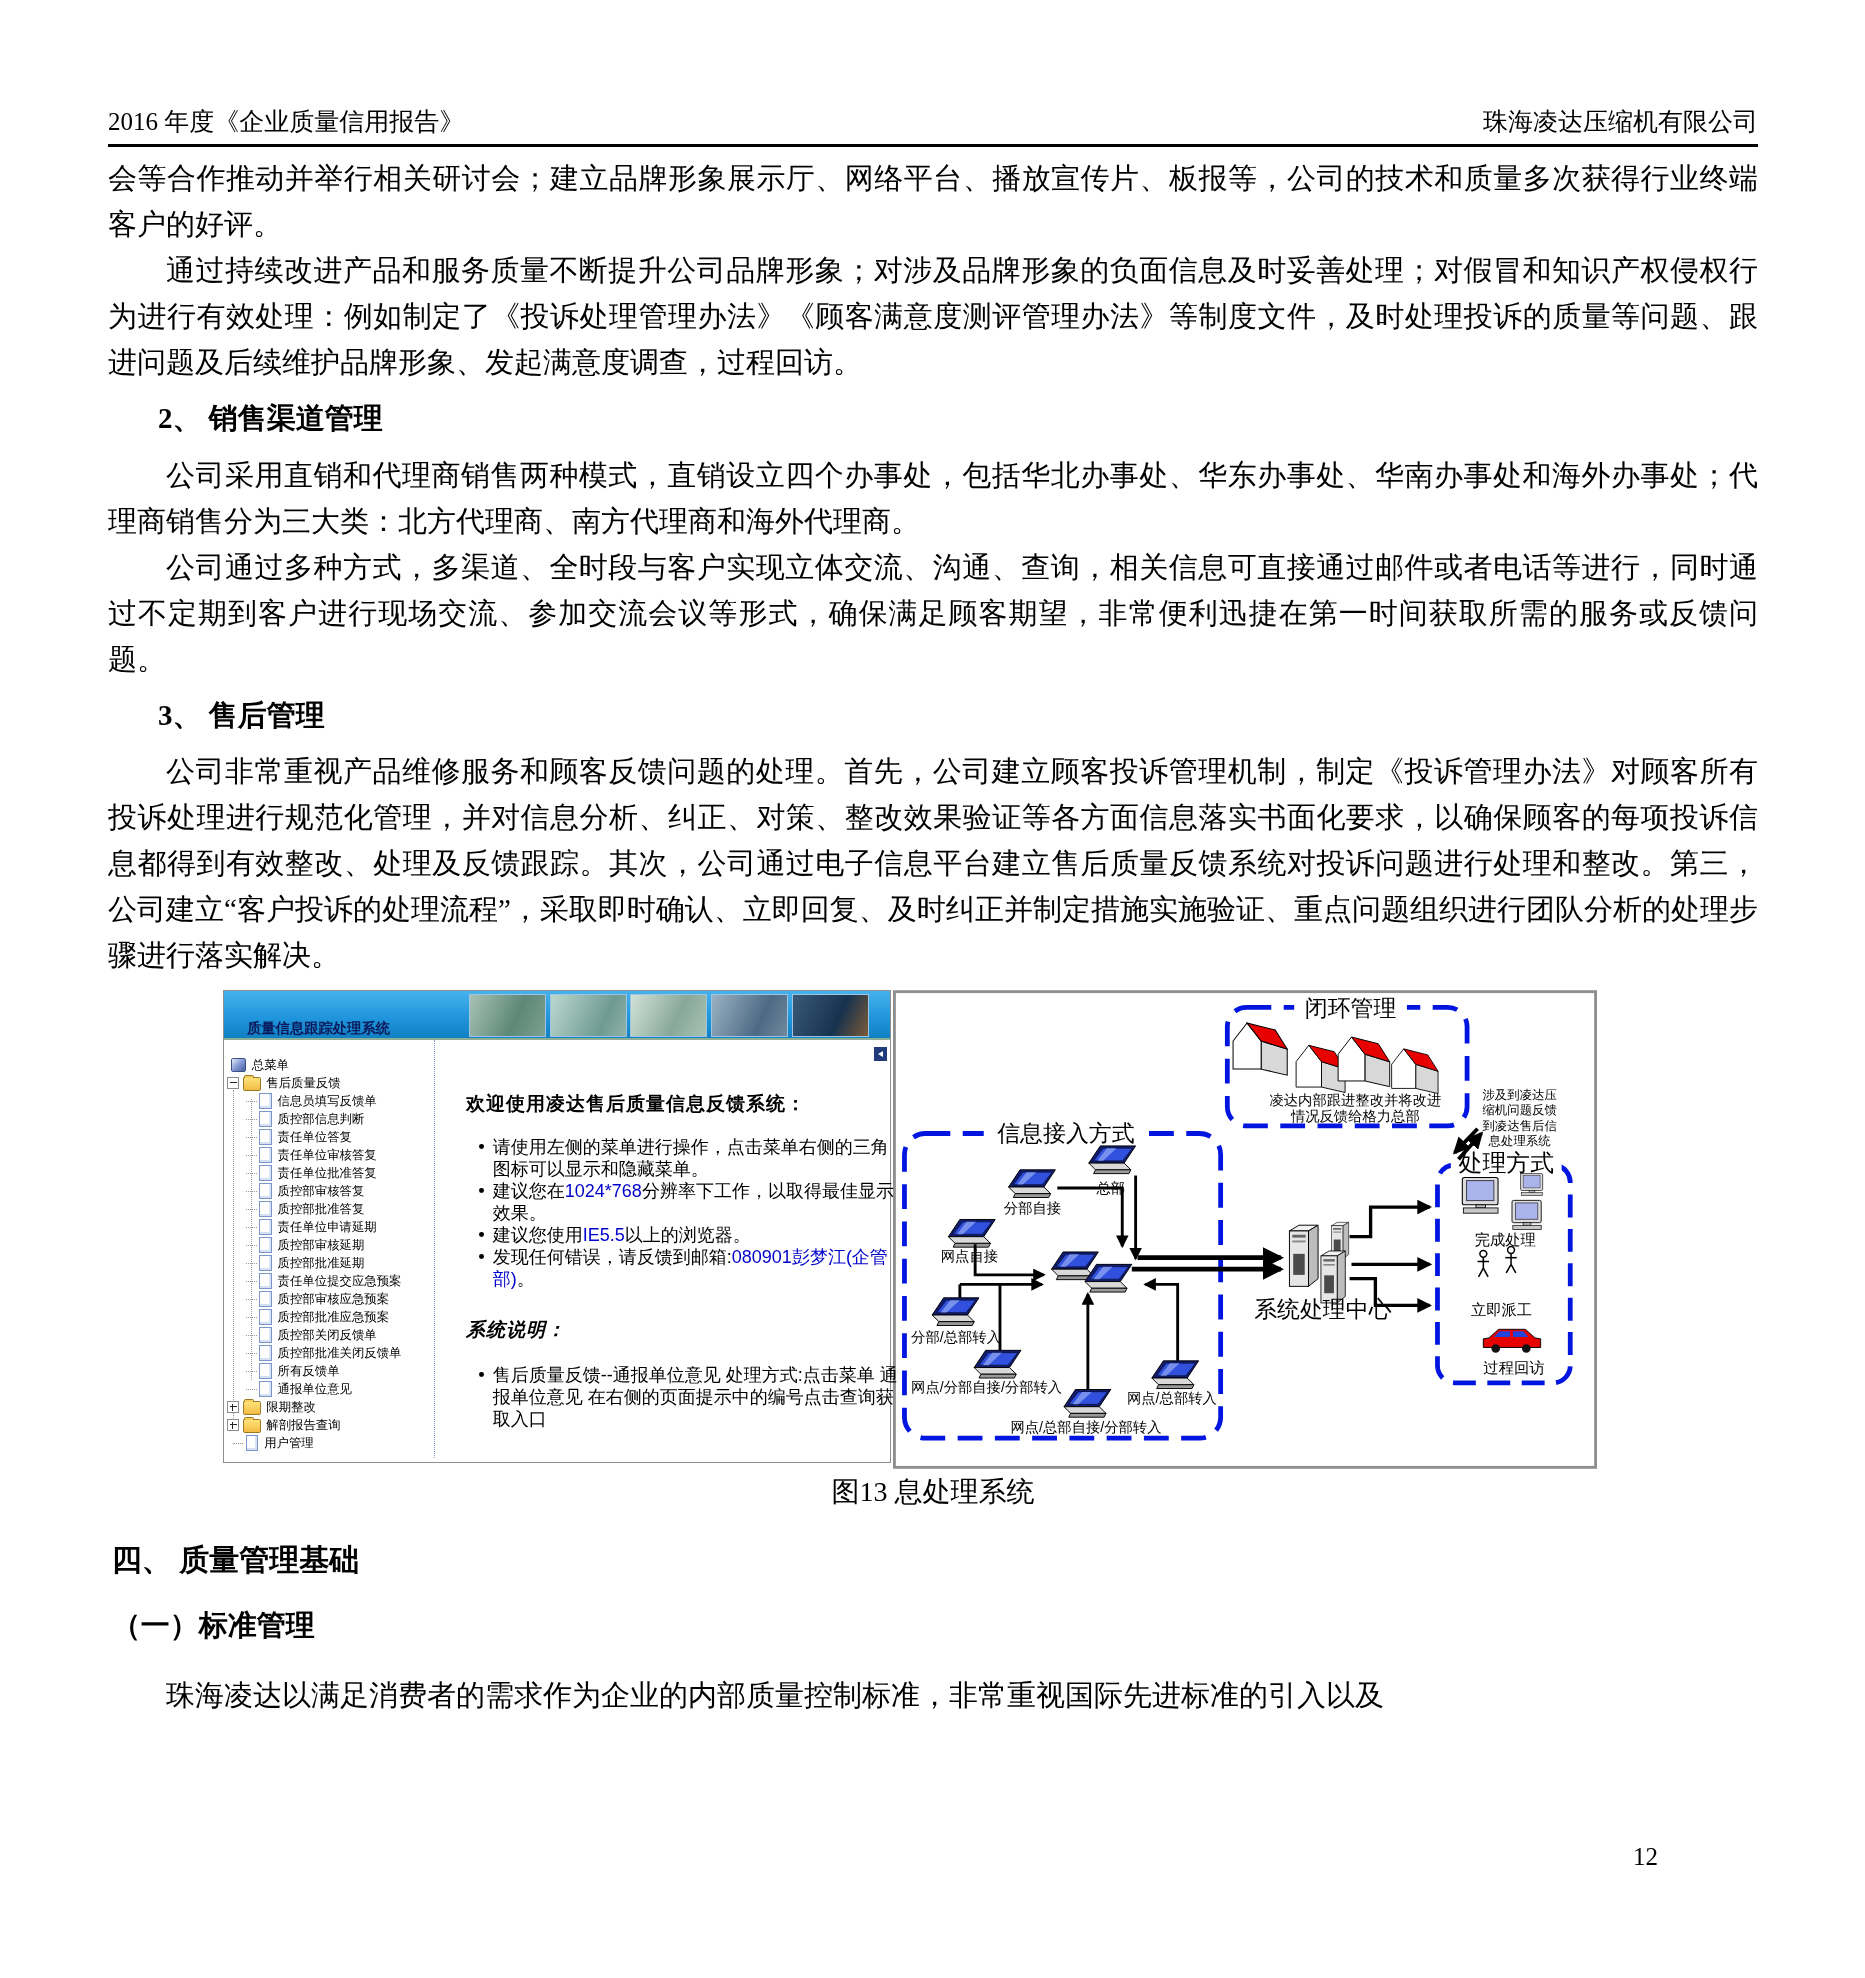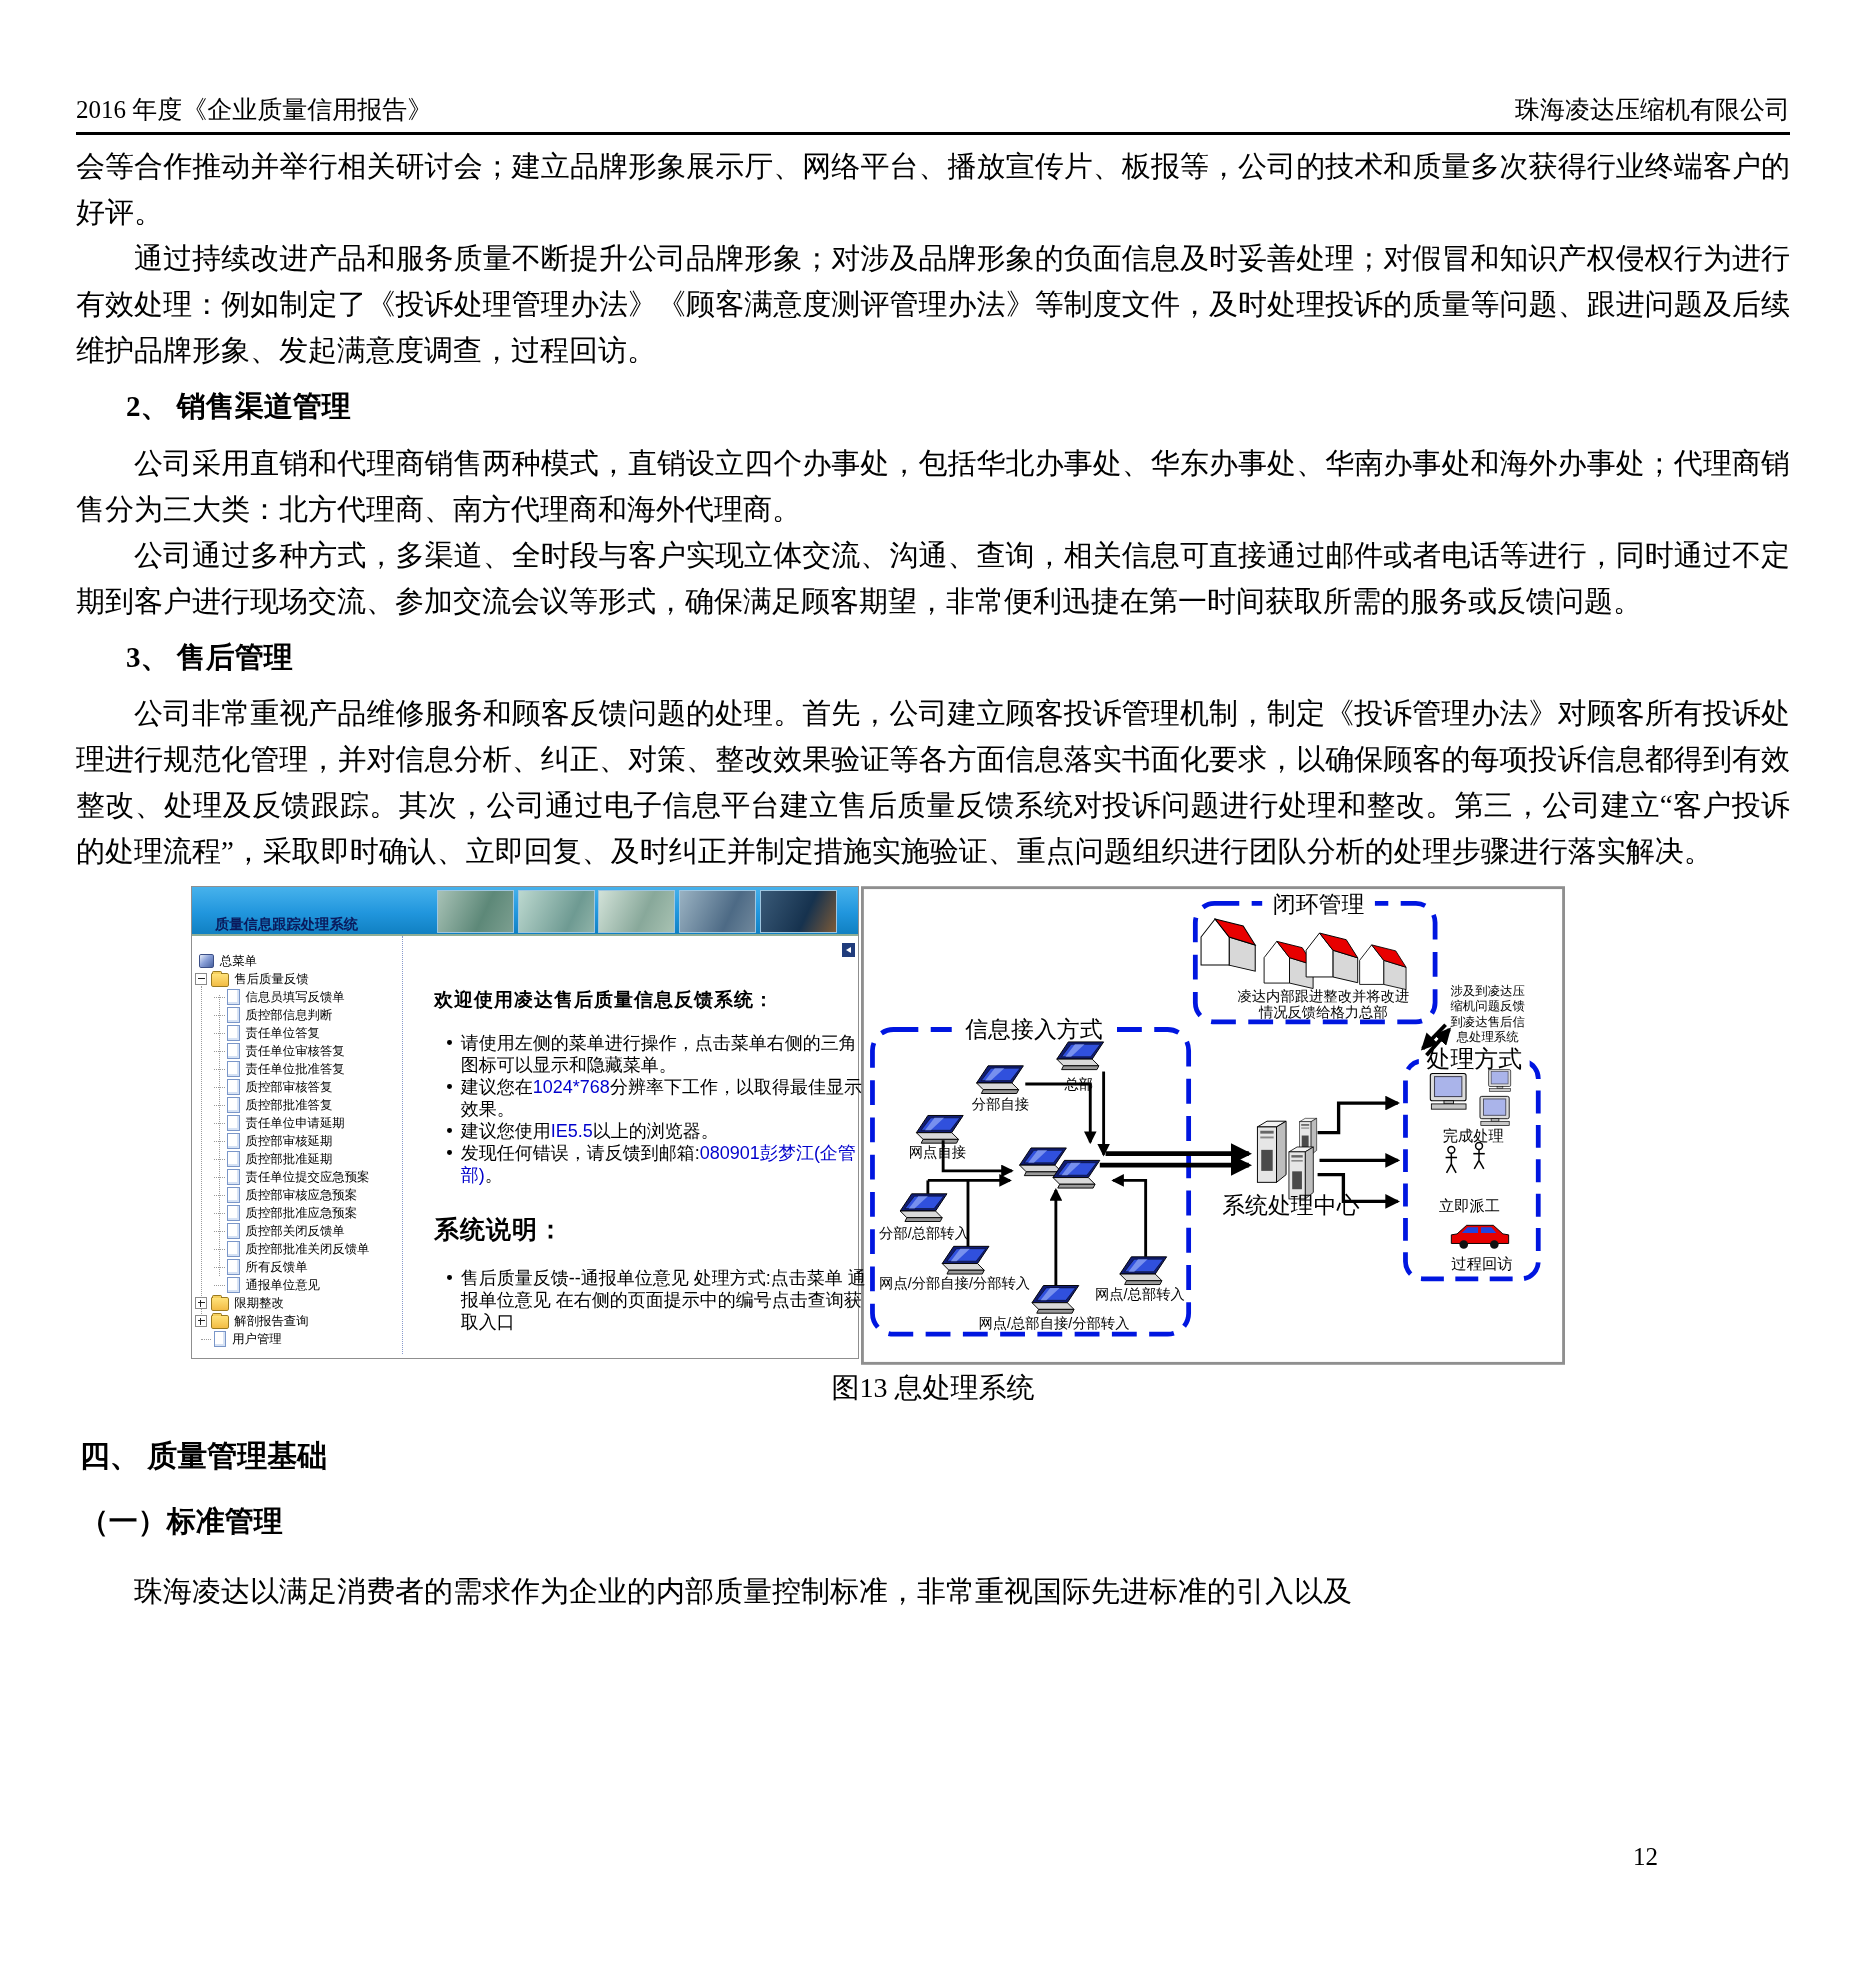--- a/index.html
+++ b/index.html
@@ -1,18 +1,18 @@
 <!DOCTYPE html>
 <html><head>
 <meta charset="utf-8">
 <style>
   html,body{margin:0;padding:0;background:#e8e8e8;}
   .page{position:relative;width:1866px;height:1979px;background:#fff;margin:0 auto;
         font-family:"Liberation Serif",serif;color:#000;overflow:hidden;}
-  .content{padding:0 76px;}
+  .content{padding:0 108px;margin-top:12px;}
 
   
   .doc-header{display:flex;justify-content:space-between;align-items:flex-end;
               padding-top:94px;font-size:25px;line-height:32.5px;}
   .rule{border-top:3.8px solid #000;margin-top:5.7px;}
 
   
   .para{font-size:29px;line-height:46px;text-align:justify;margin:0;}
   .para.indent{text-indent:2em;}
   .para.first{margin-top:7.6px;}
@@ -65,21 +65,21 @@
   .doc{width:10.5px;height:13.4px;background:#fff;border:1px solid #7a96c8;
        box-shadow:inset -1.9px -1.9px 0 #d6e2f4;flex:0 0 auto;margin-right:5.7px;}
   .conn{width:10.5px;height:0;border-top:1px dotted #9a9a9a;flex:0 0 auto;margin-right:2.9px;}
   .welcome{flex:1;padding:51px 11.5px 0 31px;}
   .welcome-h{font-size:19px;font-weight:bold;letter-spacing:1px;}
   .w-list{list-style:none;margin:19px 0 0 11.5px;padding:0;font-size:18px;line-height:22px;}
   .w-list li{position:relative;padding-left:15.3px;}
   .w-list li::before{content:"";position:absolute;left:1.9px;top:8.6px;width:4.8px;height:4.8px;
                      border-radius:50%;background:#000;}
   .lnk{color:#0000cc;}
-  .note-h{font-size:25px;font-weight:bold;letter-spacing:1px;margin-top:27px;}
+  .note-h{font-size:19px;font-weight:bold;letter-spacing:1px;margin-top:27px;font-style:italic;}
   .note-list{margin-top:21px;}
   .note-list li{width:411px;}
 
   
   .panel-diagram{flex:0 0 auto;margin-left:1.9px;}
   .panel-diagram svg{display:block;}
 </style>
 </head>
 <body>
 

